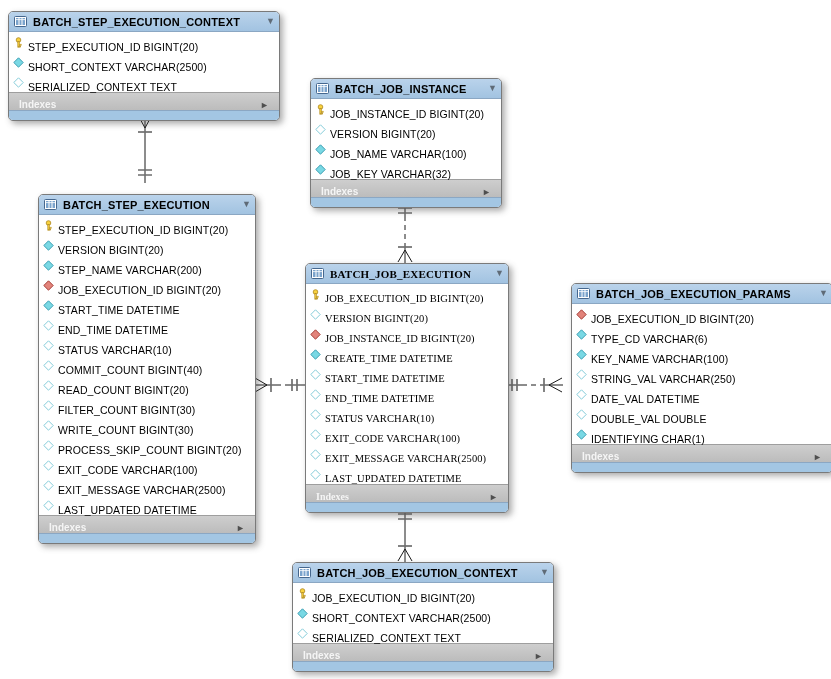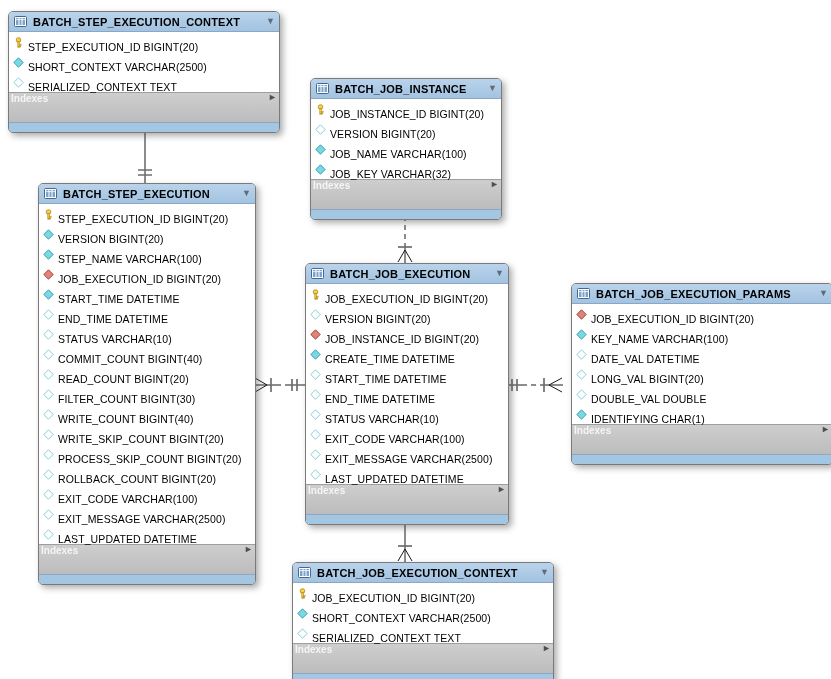--- a/index.html
+++ b/index.html
@@ -11,21 +11,21 @@
   .t-header{display:flex;align-items:center;height:20px;padding:0 4px 0 5px;
     background:linear-gradient(180deg,#bad3eb 0%,#a2c3e1 100%);
     border-bottom:1px solid #8ba7c3;box-sizing:border-box;}
   .t-name{font-size:11px;font-weight:bold;color:#000;white-space:nowrap;margin-left:5px;letter-spacing:.2px;}
   .t-caret{margin-left:auto;font-size:9px;color:#5f6b77;line-height:1;padding-left:4px;}
   .t-icon{display:inline-flex;width:14px;height:12px;}
   .t-body{background:#fff;}
   .row{display:flex;align-items:center;height:20px;padding-left:4px;white-space:nowrap;}
   .c-icon{display:inline-flex;width:11px;height:11px;margin-right:4px;flex:none;}
   .c-text{font-size:10.5px;color:#000;letter-spacing:.1px;margin-top:9px;}
-  .t-footer{display:flex;align-items:flex-start;height:30px;padding:0 2px;
+  .t-footer{display:flex;align-items:flex-end;height:18px;padding:0 10px;
     background:linear-gradient(180deg,#cecece 0%,#bcbcbc 100%);
     border-top:1px solid #9e9e9e;box-sizing:border-box;}
   .t-footer span.f-label{font-size:10px;font-weight:bold;color:#f5f5f5;}
   .t-expand{margin-left:auto;font-size:9px;color:#4f4f4f;line-height:1;}
   .t-bottombar{height:9px;background:#a3c6e3;border-top:1px solid #8ba7c3;}
 </style>
 </head>
 <body>
 
 <div class="canvas">
@@ -172,21 +172,21 @@
             </span>
             <span class="c-text">JOB_KEY VARCHAR(32)</span>
           </div>
         </div>
         <div class="t-footer">
           <span class="f-label">Indexes</span>
           <span class="t-expand">►</span>
         </div>
         <div class="t-bottombar"></div>
       </div>
-      <div class="table" style="left: 38px; top: 183px; width: 216px;">
+      <div class="table" style="left: 38px; top: 194px; width: 216px;">
         <div class="t-header">
           <span class="t-icon">
             <svg width="13" height="11" viewBox="0 0 13 11">
               <rect x="0.5" y="0.5" width="12" height="10" rx="1" fill="#ffffff" stroke="#45678e" stroke-width="1"></rect>
               <rect x="2" y="2" width="9" height="7" fill="#7aa3cc"></rect>
               <path d="M5,2 V9 M8,2 V9" stroke="#ffffff" stroke-width="1"></path>
               <path d="M2,3.6 H11" stroke="#ffffff" stroke-width="0.8"></path>
             </svg>
           </span>
           <span class="t-name">BATCH_STEP_EXECUTION</span>
@@ -211,21 +211,21 @@
               </svg>
             </span>
             <span class="c-text">VERSION BIGINT(20)</span>
           </div>
           <div class="row">
             <span class="c-icon">
               <svg width="11" height="11" viewBox="0 0 11 11">
                 <polygon points="5.5,0.8 10.2,5.5 5.5,10.2 0.8,5.5" fill="#79d8e4" stroke="#3c9fb2" stroke-width="1"></polygon>
               </svg>
             </span>
-            <span class="c-text">STEP_NAME VARCHAR(100)</span>
+            <span class="c-text">STEP_NAME VARCHAR(200)</span>
           </div>
           <div class="row">
             <span class="c-icon">
               <svg width="11" height="11" viewBox="0 0 11 11">
                 <polygon points="5.5,0.8 10.2,5.5 5.5,10.2 0.8,5.5" fill="#e2837a" stroke="#a63f38" stroke-width="1"></polygon>
               </svg>
             </span>
             <span class="c-text">JOB_EXECUTION_ID BIGINT(20)</span>
           </div>
           <div class="row">
@@ -275,45 +275,29 @@
               </svg>
             </span>
             <span class="c-text">FILTER_COUNT BIGINT(30)</span>
           </div>
           <div class="row">
             <span class="c-icon">
               <svg width="11" height="11" viewBox="0 0 11 11">
                 <polygon points="5.5,0.8 10.2,5.5 5.5,10.2 0.8,5.5" fill="#ffffff" stroke="#85ccd9" stroke-width="1"></polygon>
               </svg>
             </span>
-            <span class="c-text">WRITE_COUNT BIGINT(40)</span>
-          </div>
-          <div class="row">
-            <span class="c-icon">
-              <svg width="11" height="11" viewBox="0 0 11 11">
-                <polygon points="5.5,0.8 10.2,5.5 5.5,10.2 0.8,5.5" fill="#ffffff" stroke="#85ccd9" stroke-width="1"></polygon>
-              </svg>
-            </span>
-            <span class="c-text">WRITE_SKIP_COUNT BIGINT(20)</span>
+            <span class="c-text">WRITE_COUNT BIGINT(30)</span>
           </div>
           <div class="row">
             <span class="c-icon">
               <svg width="11" height="11" viewBox="0 0 11 11">
                 <polygon points="5.5,0.8 10.2,5.5 5.5,10.2 0.8,5.5" fill="#ffffff" stroke="#85ccd9" stroke-width="1"></polygon>
               </svg>
             </span>
             <span class="c-text">PROCESS_SKIP_COUNT BIGINT(20)</span>
-          </div>
-          <div class="row">
-            <span class="c-icon">
-              <svg width="11" height="11" viewBox="0 0 11 11">
-                <polygon points="5.5,0.8 10.2,5.5 5.5,10.2 0.8,5.5" fill="#ffffff" stroke="#85ccd9" stroke-width="1"></polygon>
-              </svg>
-            </span>
-            <span class="c-text">ROLLBACK_COUNT BIGINT(20)</span>
           </div>
           <div class="row">
             <span class="c-icon">
               <svg width="11" height="11" viewBox="0 0 11 11">
                 <polygon points="5.5,0.8 10.2,5.5 5.5,10.2 0.8,5.5" fill="#ffffff" stroke="#85ccd9" stroke-width="1"></polygon>
               </svg>
             </span>
             <span class="c-text">EXIT_CODE VARCHAR(100)</span>
           </div>
           <div class="row">
@@ -332,21 +316,21 @@
             </span>
             <span class="c-text">LAST_UPDATED DATETIME</span>
           </div>
         </div>
         <div class="t-footer">
           <span class="f-label">Indexes</span>
           <span class="t-expand">►</span>
         </div>
         <div class="t-bottombar"></div>
       </div>
-      <div class="table" style="left: 305px; top: 263px; width: 202px;">
+      <div class="table" style="left: 305px; top: 263px; width: 202px; font-family: Liberation Serif, serif;">
         <div class="t-header">
           <span class="t-icon">
             <svg width="13" height="11" viewBox="0 0 13 11">
               <rect x="0.5" y="0.5" width="12" height="10" rx="1" fill="#ffffff" stroke="#45678e" stroke-width="1"></rect>
               <rect x="2" y="2" width="9" height="7" fill="#7aa3cc"></rect>
               <path d="M5,2 V9 M8,2 V9" stroke="#ffffff" stroke-width="1"></path>
               <path d="M2,3.6 H11" stroke="#ffffff" stroke-width="0.8"></path>
             </svg>
           </span>
           <span class="t-name">BATCH_JOB_EXECUTION</span>
@@ -464,37 +448,45 @@
               </svg>
             </span>
             <span class="c-text">JOB_EXECUTION_ID BIGINT(20)</span>
           </div>
           <div class="row">
             <span class="c-icon">
               <svg width="11" height="11" viewBox="0 0 11 11">
                 <polygon points="5.5,0.8 10.2,5.5 5.5,10.2 0.8,5.5" fill="#79d8e4" stroke="#3c9fb2" stroke-width="1"></polygon>
               </svg>
             </span>
+            <span class="c-text">TYPE_CD VARCHAR(6)</span>
+          </div>
+          <div class="row">
+            <span class="c-icon">
+              <svg width="11" height="11" viewBox="0 0 11 11">
+                <polygon points="5.5,0.8 10.2,5.5 5.5,10.2 0.8,5.5" fill="#79d8e4" stroke="#3c9fb2" stroke-width="1"></polygon>
+              </svg>
+            </span>
             <span class="c-text">KEY_NAME VARCHAR(100)</span>
           </div>
           <div class="row">
             <span class="c-icon">
               <svg width="11" height="11" viewBox="0 0 11 11">
                 <polygon points="5.5,0.8 10.2,5.5 5.5,10.2 0.8,5.5" fill="#ffffff" stroke="#85ccd9" stroke-width="1"></polygon>
               </svg>
             </span>
+            <span class="c-text">STRING_VAL VARCHAR(250)</span>
+          </div>
+          <div class="row">
+            <span class="c-icon">
+              <svg width="11" height="11" viewBox="0 0 11 11">
+                <polygon points="5.5,0.8 10.2,5.5 5.5,10.2 0.8,5.5" fill="#ffffff" stroke="#85ccd9" stroke-width="1"></polygon>
+              </svg>
+            </span>
             <span class="c-text">DATE_VAL DATETIME</span>
-          </div>
-          <div class="row">
-            <span class="c-icon">
-              <svg width="11" height="11" viewBox="0 0 11 11">
-                <polygon points="5.5,0.8 10.2,5.5 5.5,10.2 0.8,5.5" fill="#ffffff" stroke="#85ccd9" stroke-width="1"></polygon>
-              </svg>
-            </span>
-            <span class="c-text">LONG_VAL BIGINT(20)</span>
           </div>
           <div class="row">
             <span class="c-icon">
               <svg width="11" height="11" viewBox="0 0 11 11">
                 <polygon points="5.5,0.8 10.2,5.5 5.5,10.2 0.8,5.5" fill="#ffffff" stroke="#85ccd9" stroke-width="1"></polygon>
               </svg>
             </span>
             <span class="c-text">DOUBLE_VAL DOUBLE</span>
           </div>
           <div class="row">

